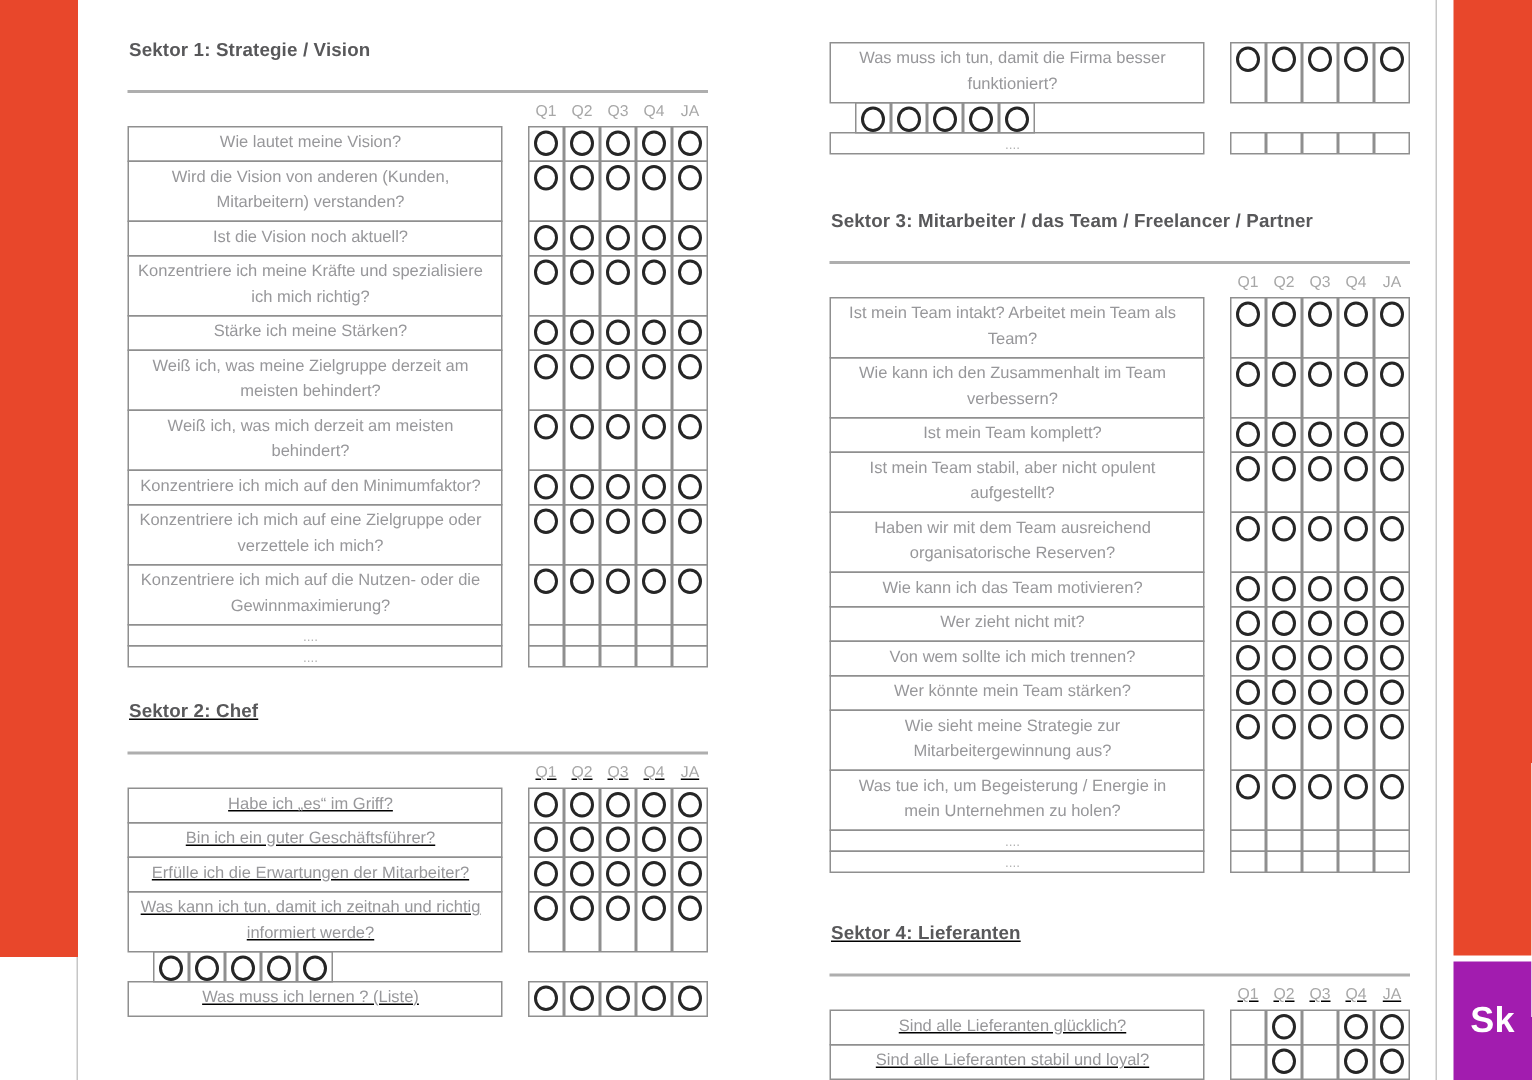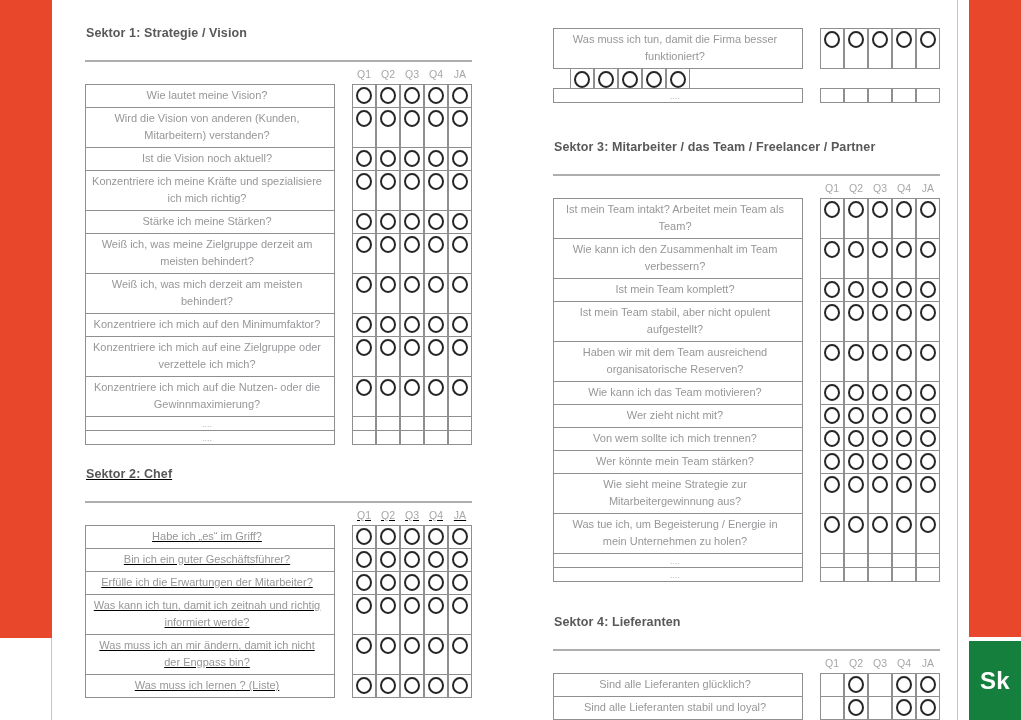--- a/index.html
+++ b/index.html
@@ -28,21 +28,21 @@
   .logo-text   { color: #ffffff; font-weight: bold; font-size: 24px; letter-spacing: 0.2px; }
 
   
   .col { position: absolute; width: 387px; }
   .col-left  { left: 85px;  top: 26px; }
   .col-right { left: 553px; top: 28px; }
 
   .section { width: 387px; }
   .col-left  .section + .section { margin-top: 22px; text-decoration: underline; }
   .col-right .section + .section { margin-top: 37px; }
-  .col-right .section:last-child { margin-top: 33px; }
+  .col-right .section:last-child { margin-top: 33px; text-decoration: underline; }
 
   .section-title {
     font-size: 12.5px;
     font-weight: bold;
     color: #58585a;
     padding: 0 0 20px 1px;
     border-bottom: 2px solid #aeaeae;
     letter-spacing: 0.1px;
     white-space: nowrap;
   }
@@ -406,21 +406,20 @@
             <span class="circle"></span>
           </div>
           <div class="ccell">
             <span class="circle"></span>
           </div>
           <div class="ccell">
             <span class="circle"></span>
           </div>
         </div>
         <div class="qrow">
-          <div class="qcell">Was muss ich an mir ändern, damit ich nicht der Engpass bin?</div>
           <div class="spacer"></div>
           <div class="ccell">
             <span class="circle"></span>
           </div>
           <div class="ccell">
             <span class="circle"></span>
           </div>
           <div class="ccell">
             <span class="circle"></span>
           </div>
@@ -782,15 +781,15 @@
           <div class="ccell">
             <span class="circle"></span>
           </div>
         </div>
       </div>
     </div>
   </div>
 
 <div class="strip-left accent" style="background: rgb(232, 71, 43);"></div>
 <div class="strip-right accent" style="background: rgb(232, 71, 43);"></div>
-<div class="logo-block accent" style="background: #15803d;">
+<div class="logo-block accent" style="background: #a21caf;">
   <span class="logo-text">Sk</span>
 </div>
 
 </body></html>

